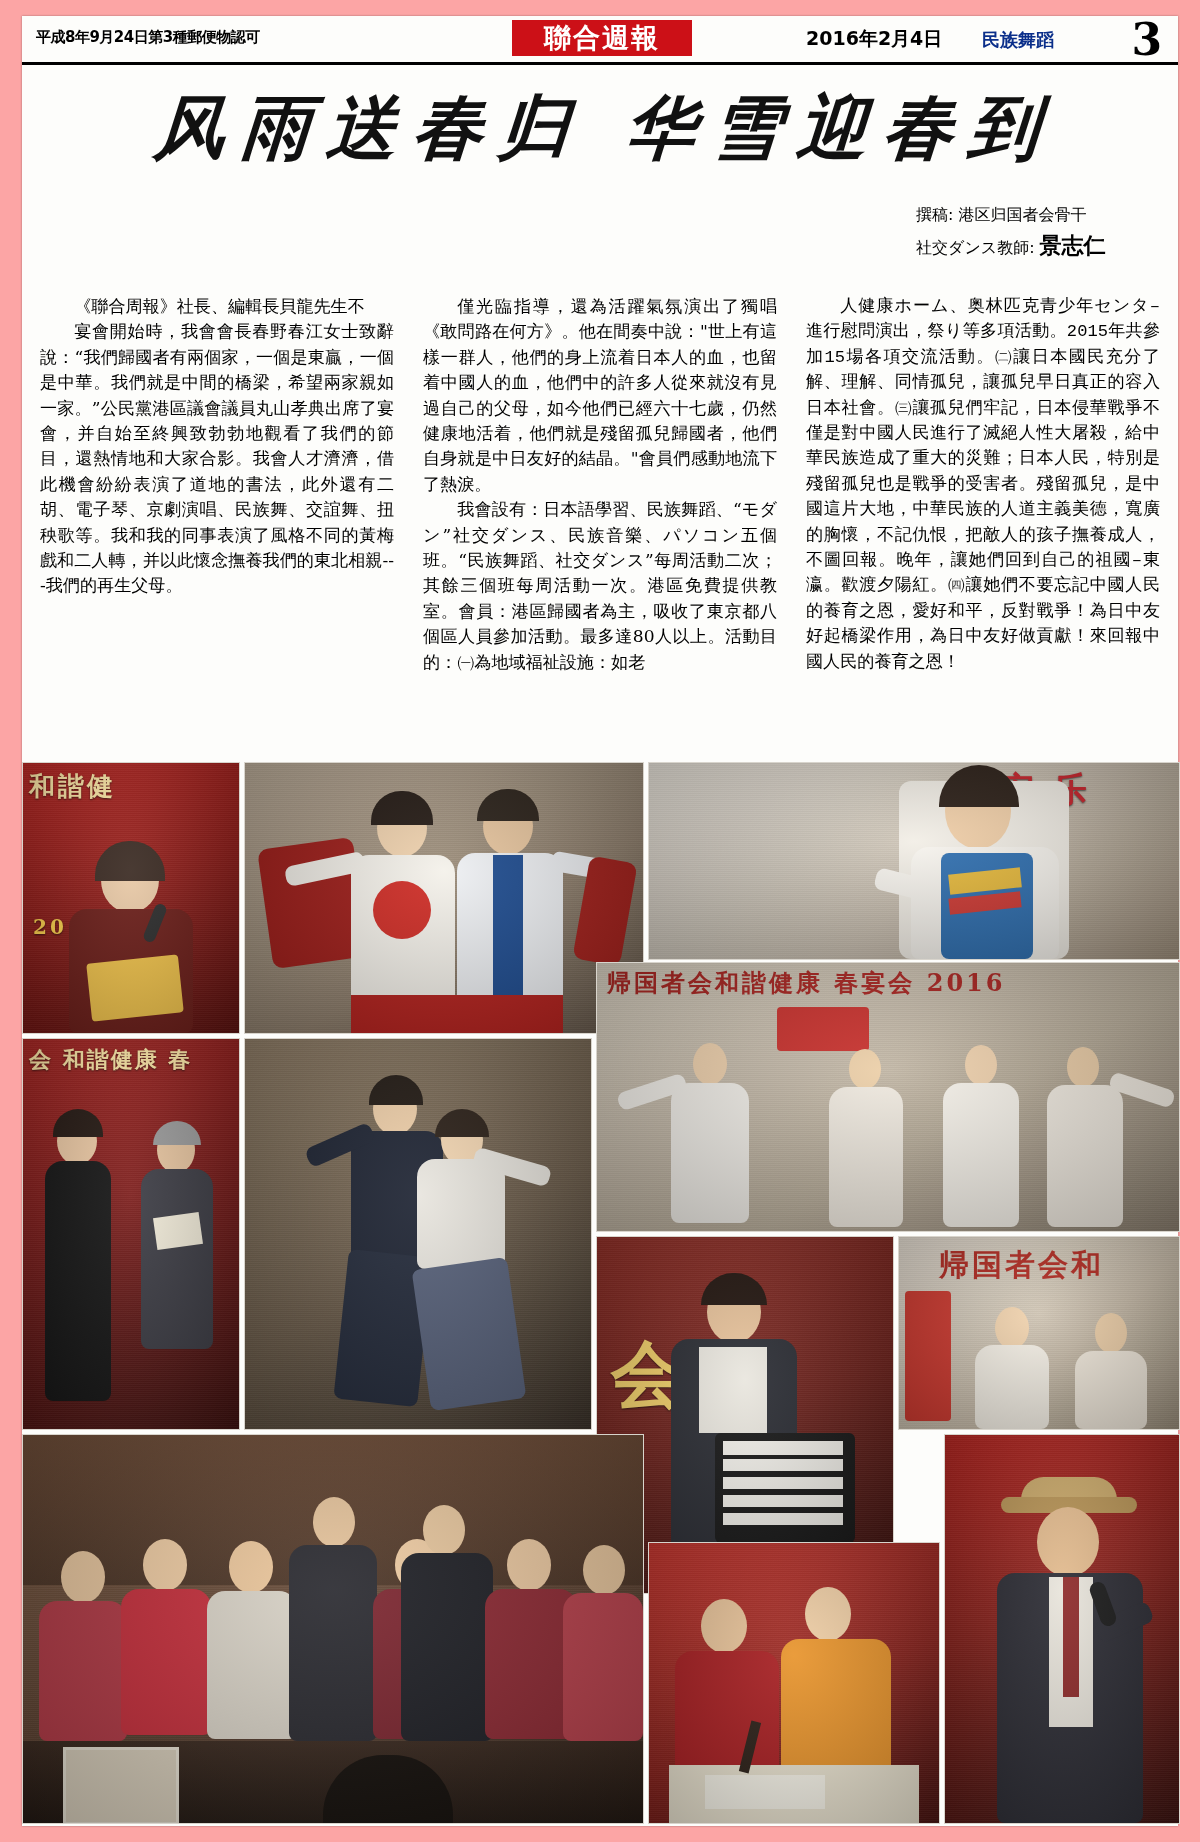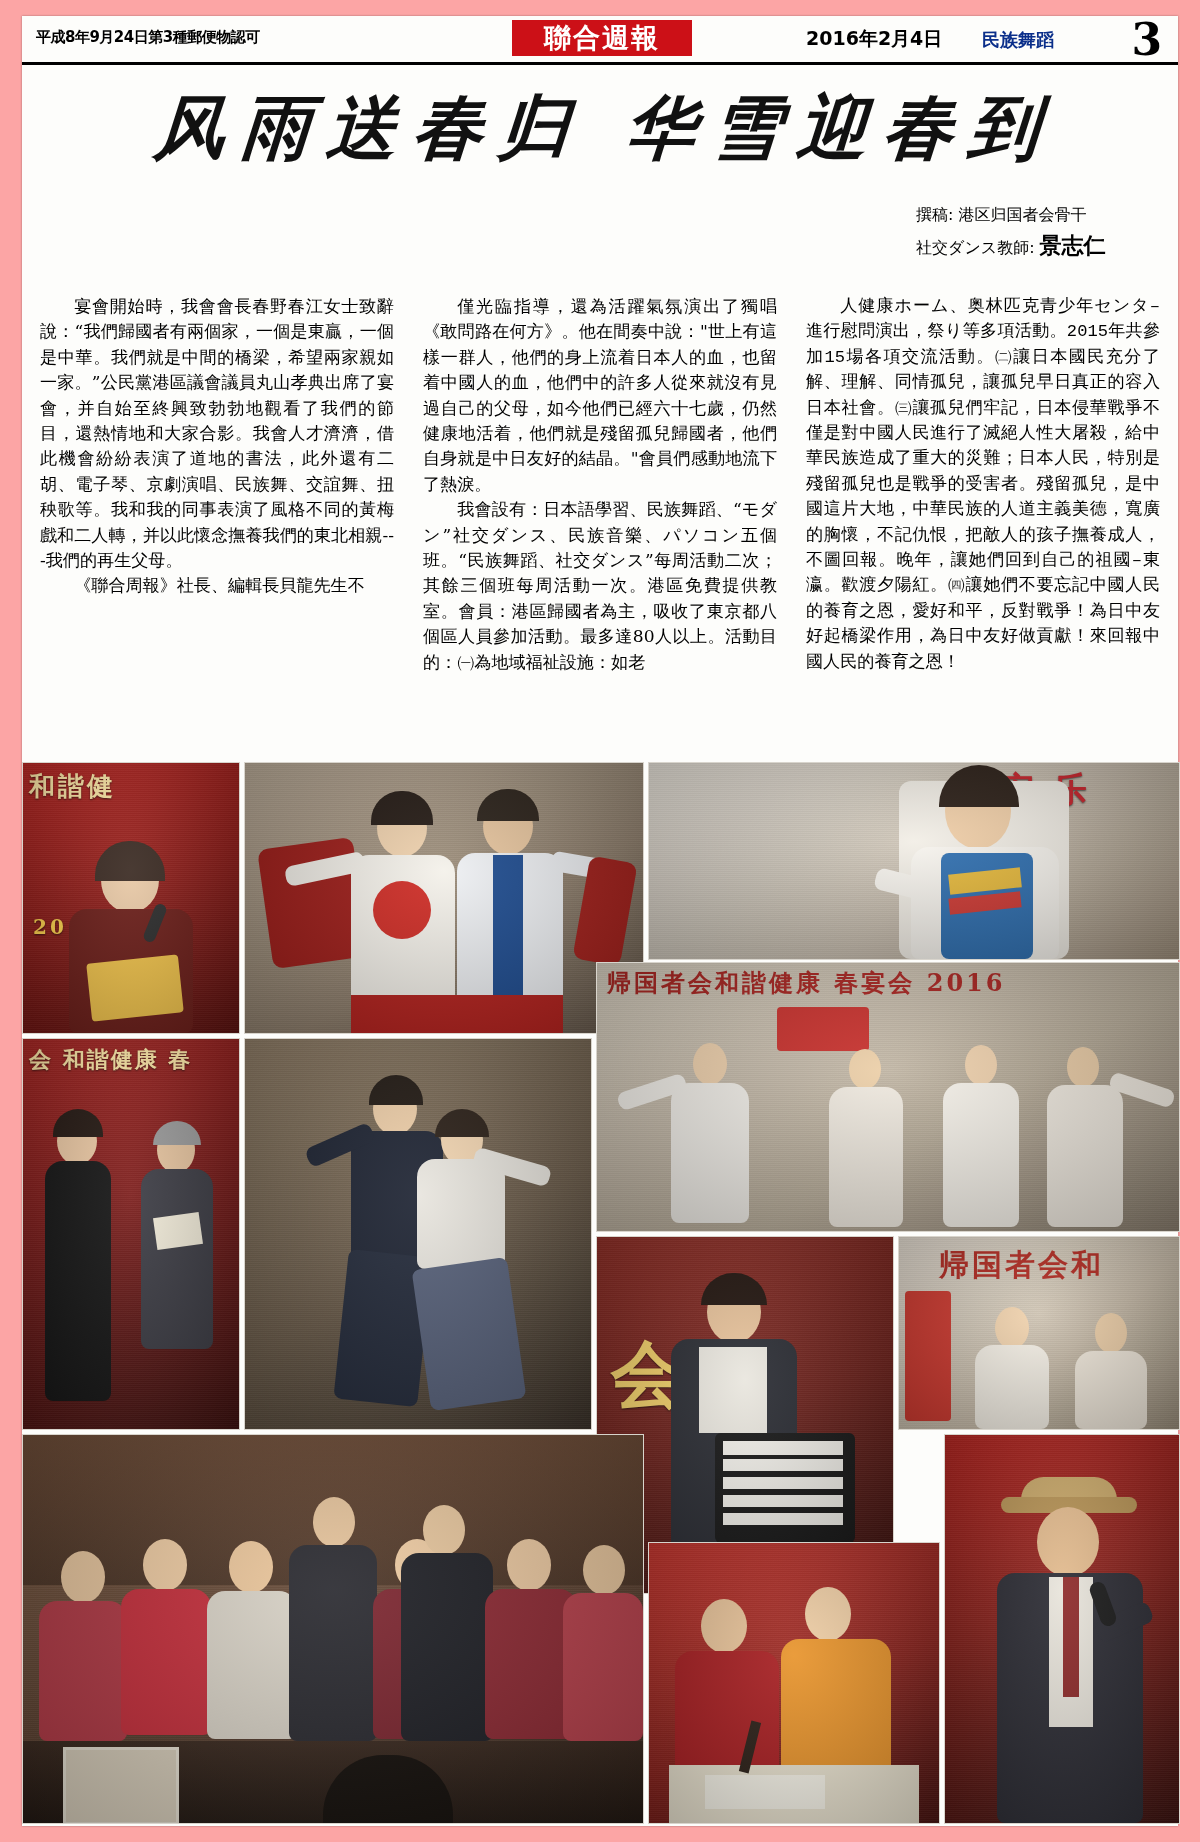--- a/index.html
+++ b/index.html
@@ -229,22 +229,22 @@
       <span>港区归国者会骨干</span>
     </div>
     <div class="b-line">
       <span>社交ダンス教師:</span>
       <span class="b-name">景志仁</span>
     </div>
   </div>
 
   <div class="cols">
     <div class="col col-1">
+      <p>《聯合周報》社長、編輯長貝龍先生不</p>
       <p>宴會開始時，我會會長春野春江女士致辭說：“我們歸國者有兩個家，一個是東贏，一個是中華。我們就是中間的橋梁，希望兩家親如一家。”公民黨港區議會議員丸山孝典出席了宴會，并自始至終興致勃勃地觀看了我們的節目，還熱情地和大家合影。我會人才濟濟，借此機會紛紛表演了道地的書法，此外還有二胡、電子琴、京劇演唱、民族舞、交誼舞、扭秧歌等。我和我的同事表演了風格不同的黃梅戲和二人轉，并以此懷念撫養我們的東北相親---我們的再生父母。</p>
-      <p>《聯合周報》社長、編輯長貝龍先生不</p>
     </div>
     <div class="col col-2">
       <p>僅光臨指導，還為活躍氣氛演出了獨唱《敢問路在何方》。他在間奏中說："世上有這樣一群人，他們的身上流着日本人的血，也留着中國人的血，他們中的許多人從來就沒有見過自己的父母，如今他們已經六十七歲，仍然健康地活着，他們就是殘留孤兒歸國者，他們自身就是中日友好的結晶。"會員們感動地流下了熱淚。</p>
       <p>我會設有：日本語學習、民族舞蹈、“モダン”社交ダンス、民族音樂、パソコン五個班。“民族舞蹈、社交ダンス”每周活動二次；其餘三個班每周活動一次。港區免費提供教室。會員：港區歸國者為主，吸收了東京都八個區人員參加活動。最多達80人以上。活動目的：㈠為地域福祉設施：如老</p>
     </div>
     <div class="col col-3">
       <p>人健康ホーム、奥林匹克青少年センタ–進行慰問演出，祭り等多項活動。2015年共參加15場各項交流活動。㈡讓日本國民充分了解、理解、同情孤兒，讓孤兒早日真正的容入日本社會。㈢讓孤兒們牢記，日本侵華戰爭不僅是對中國人民進行了滅絕人性大屠殺，給中華民族造成了重大的災難；日本人民，特別是殘留孤兒也是戰爭的受害者。殘留孤兒，是中國這片大地，中華民族的人道主義美德，寬廣的胸懷，不記仇恨，把敵人的孩子撫養成人，不圖回報。晚年，讓她們回到自己的祖國–東瀛。歡渡夕陽紅。㈣讓她們不要忘記中國人民的養育之恩，愛好和平，反對戰爭！為日中友好起橋梁作用，為日中友好做貢獻！來回報中國人民的養育之恩！</p>
     </div>
   </div>
 

